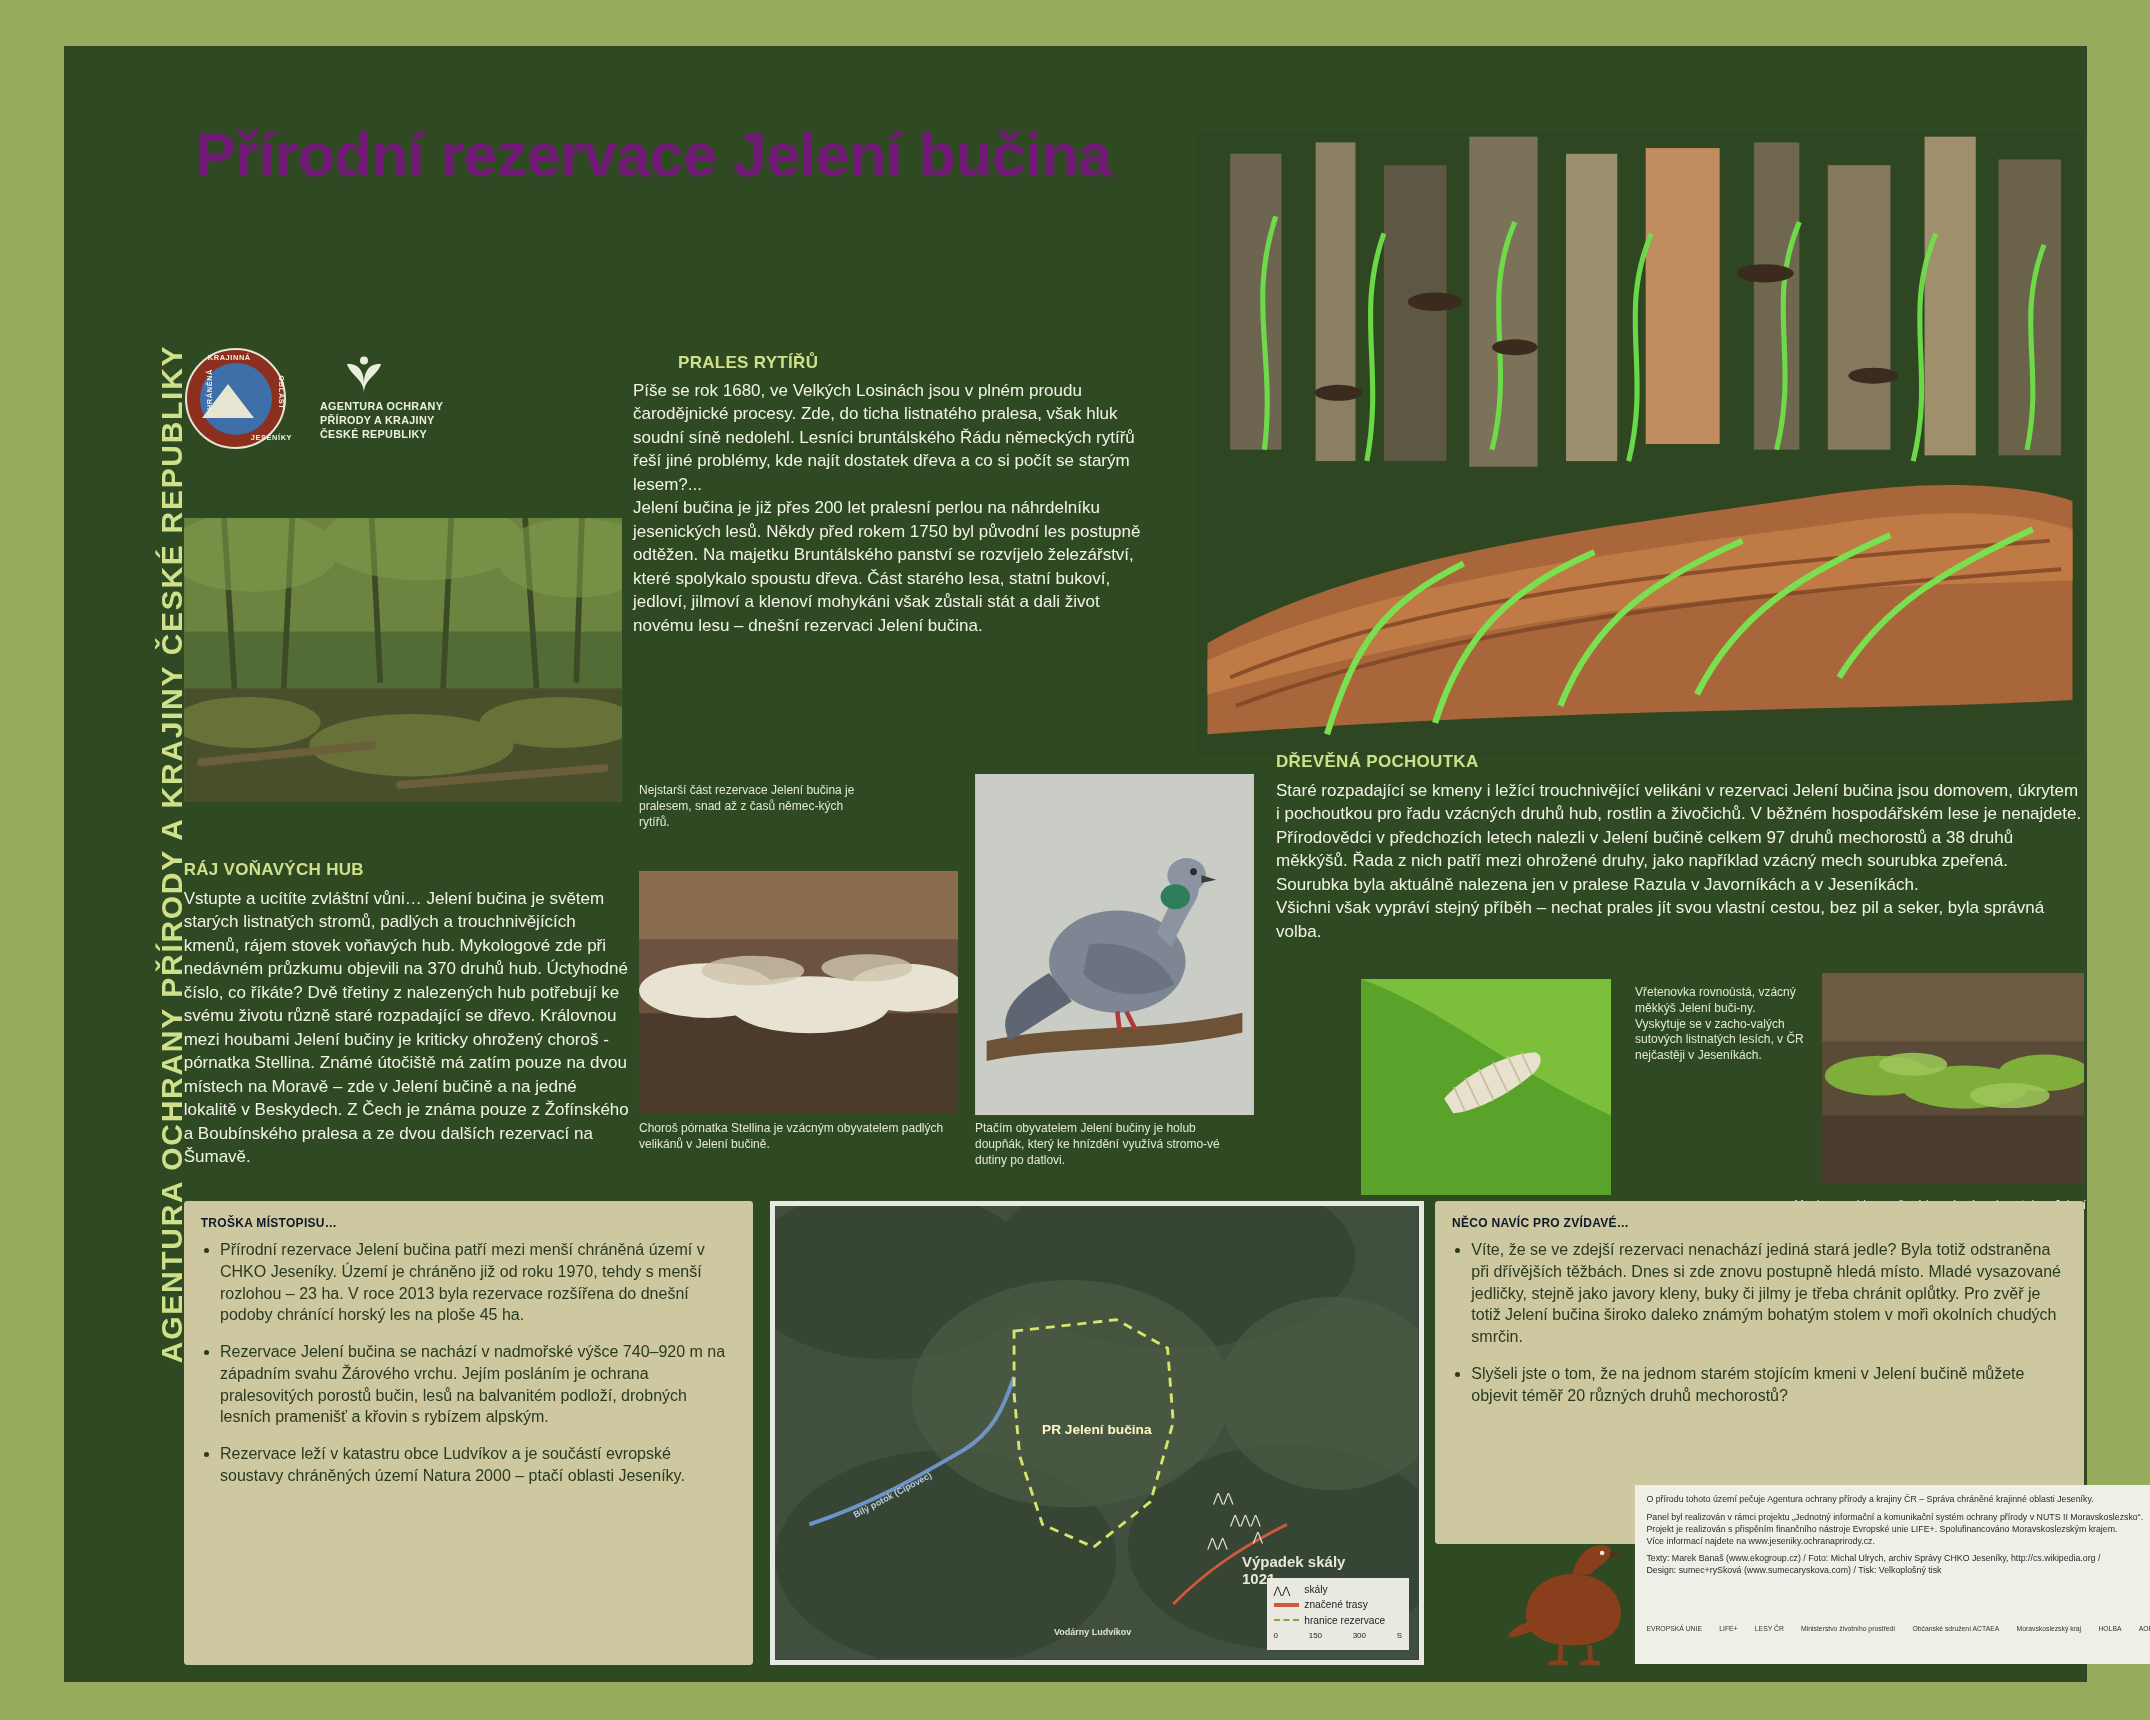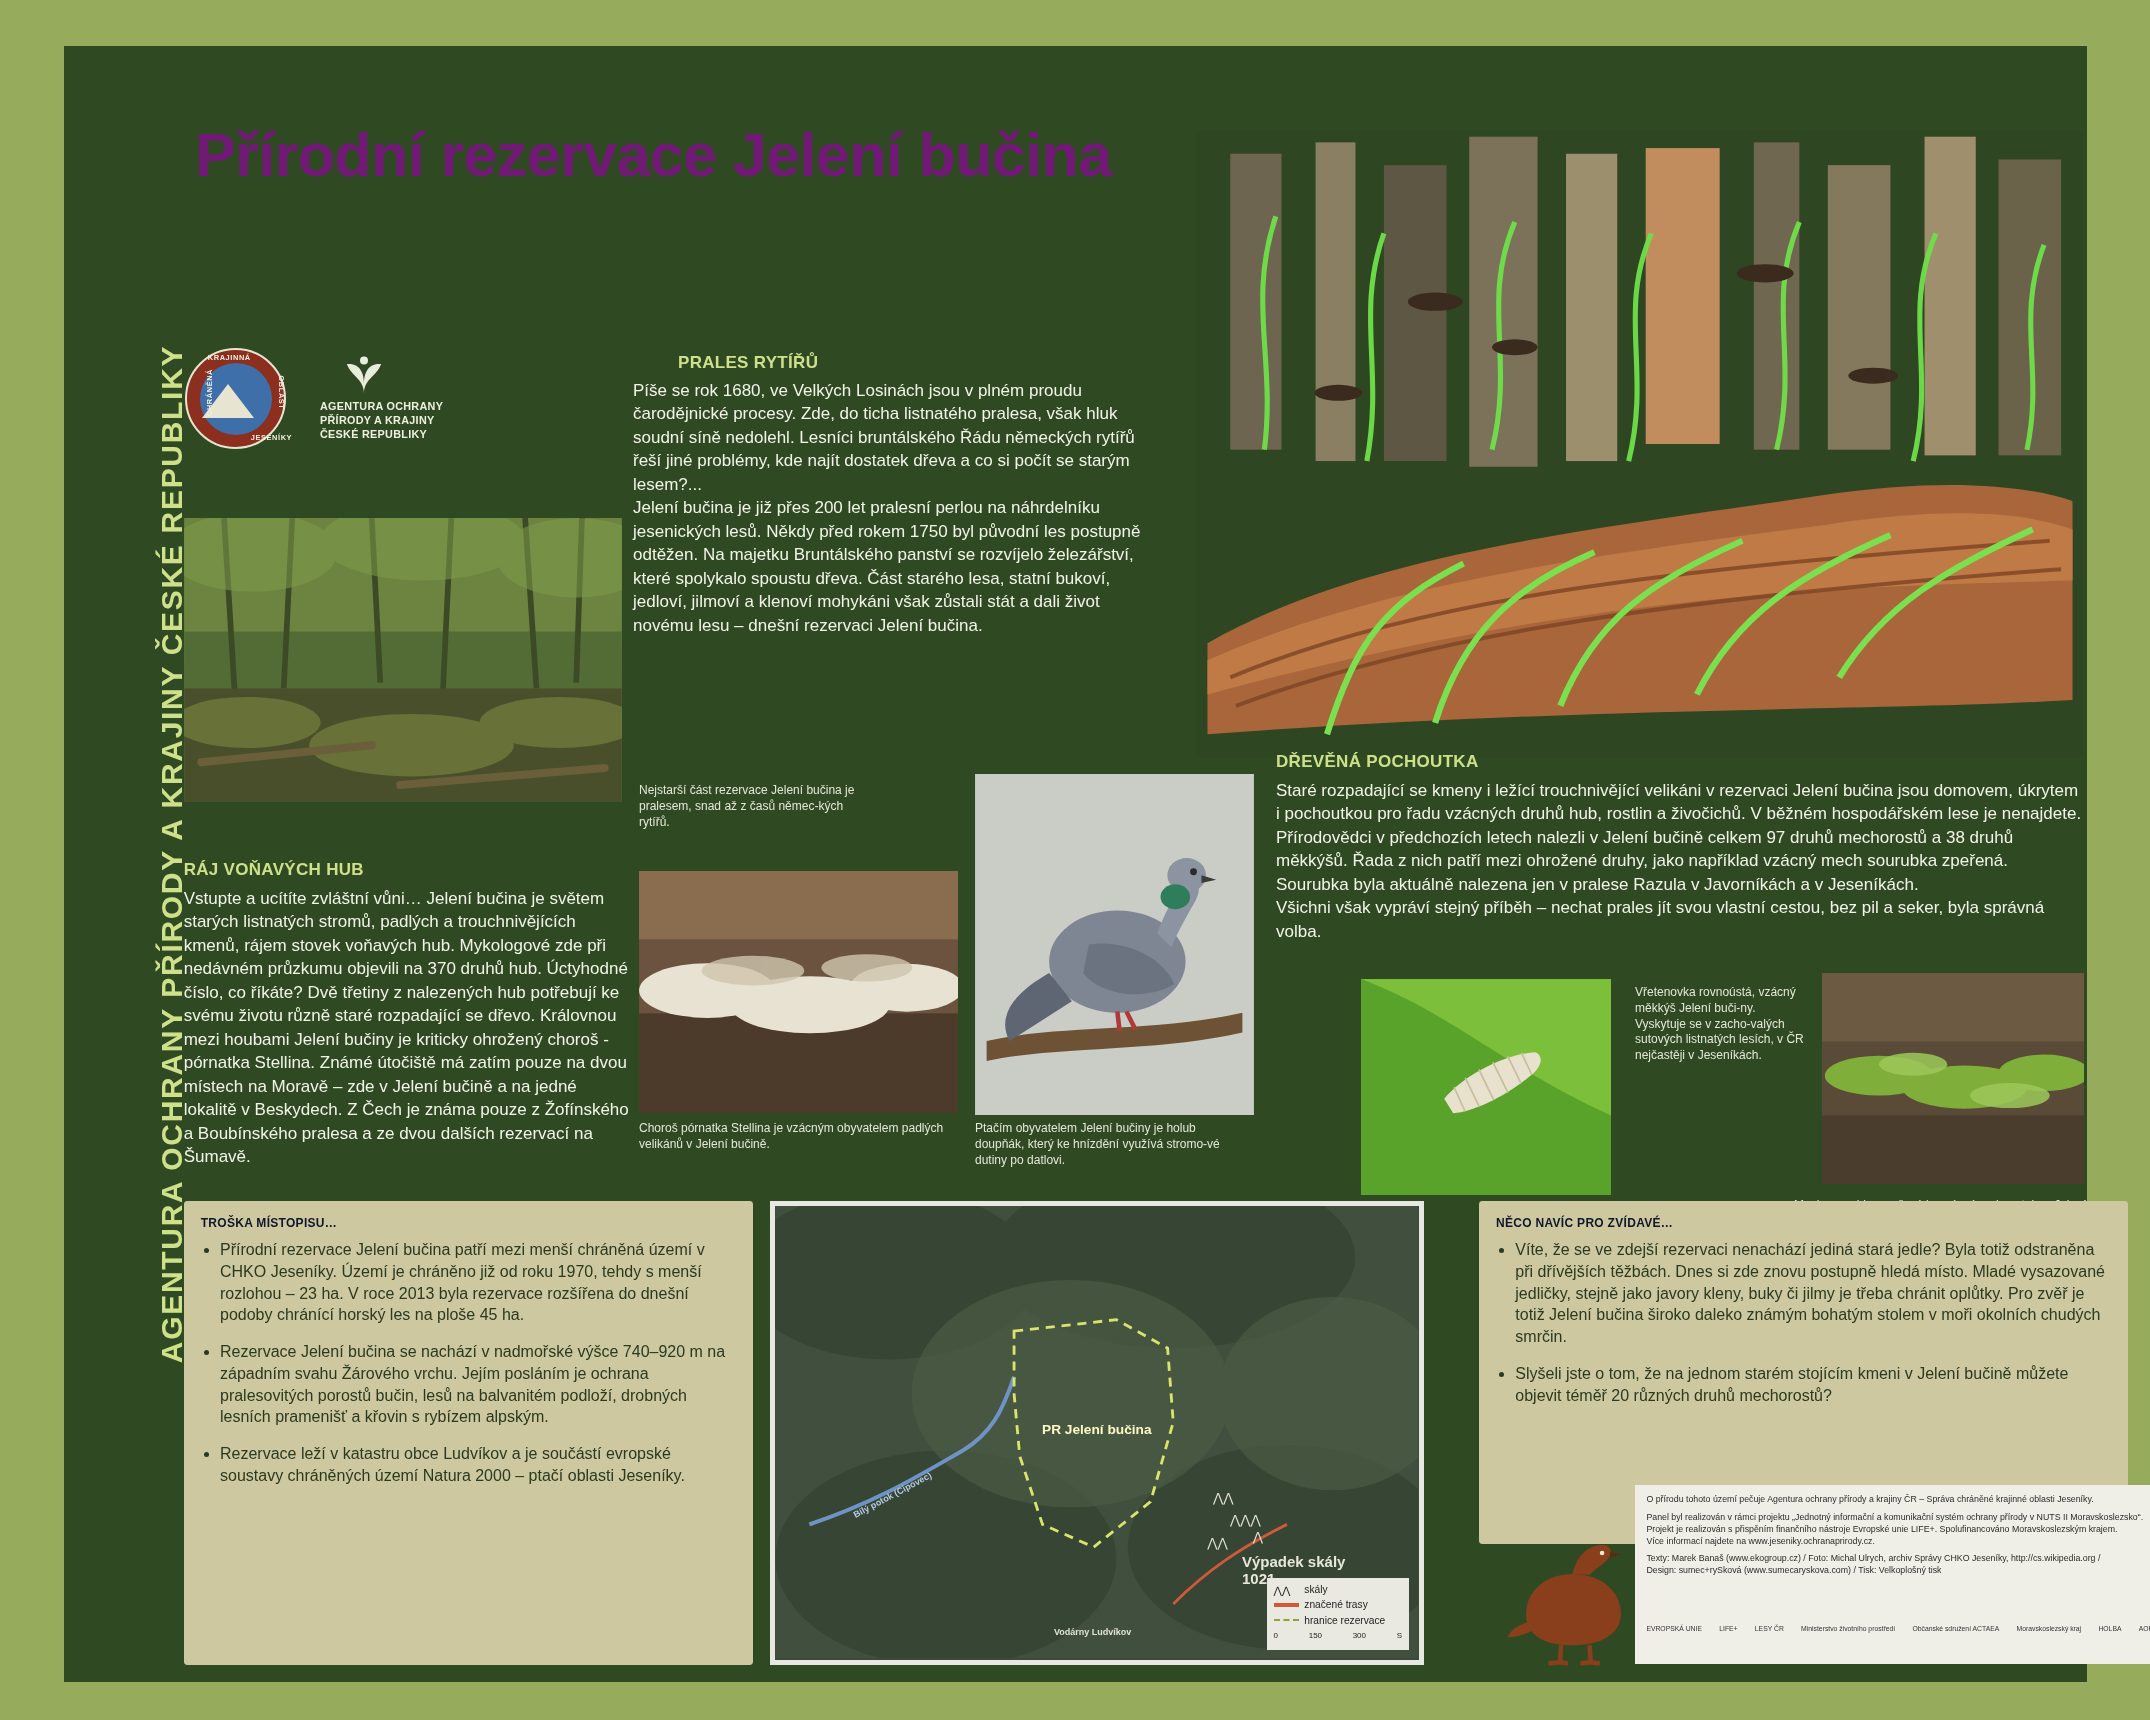--- a/index.html
+++ b/index.html
@@ -486,21 +486,21 @@
 
     <div class="beige" style="left:5.7px; top:1155px; width:569px; height:464px; padding:15px 17px; box-sizing:border-box;">
       <h3>TROŠKA MÍSTOPISU…</h3>
       <ul>
         <li>Přírodní rezervace Jelení bučina patří mezi menší chráněná území v CHKO Jeseníky. Území je chráněno již od roku 1970, tehdy s menší rozlohou – 23 ha. V roce 2013 byla rezervace rozšířena do dnešní podoby chránící horský les na ploše 45 ha.</li>
         <li>Rezervace Jelení bučina se nachází v nadmořské výšce 740–920 m na západním svahu Žárového vrchu. Jejím posláním je ochrana pralesovitých porostů bučin, lesů na balvanitém podloží, drobných lesních pramenišť a křovin s rybízem alpským.</li>
         <li>Rezervace leží v katastru obce Ludvíkov a je součástí evropské soustavy chráněných území Natura 2000 – ptačí oblasti Jeseníky.</li>
       </ul>
     </div>
 
-    <div class="beige" style="left:1301px; top:1155px; width:649px; height:343px; padding:15px 17px; box-sizing:border-box;">
+    <div class="beige" style="left:1257px; top:1155px; width:649px; height:343px; padding:15px 17px; box-sizing:border-box;">
       <h3>NĚCO NAVÍC PRO ZVÍDAVÉ…</h3>
       <ul>
         <li>Víte, že se ve zdejší rezervaci nenachází jediná stará jedle? Byla totiž odstraněna při dřívějších těžbách. Dnes si zde znovu postupně hledá místo. Mladé vysazované jedličky, stejně jako javory kleny, buky či jilmy je třeba chránit oplůtky. Pro zvěř je totiž Jelení bučina široko daleko známým bohatým stolem v moři okolních chudých smrčin.</li>
         <li>Slyšeli jste o tom, že na jednom starém stojícím kmeni v Jelení bučině můžete objevit téměř 20 různých druhů mechorostů?</li>
       </ul>
     </div>
     <div class="bubble-tail" style="left:1394px; top:1421px;"></div>
 
     <div class="bird">
       <svg width="137" height="148" viewBox="0 0 240 260">

